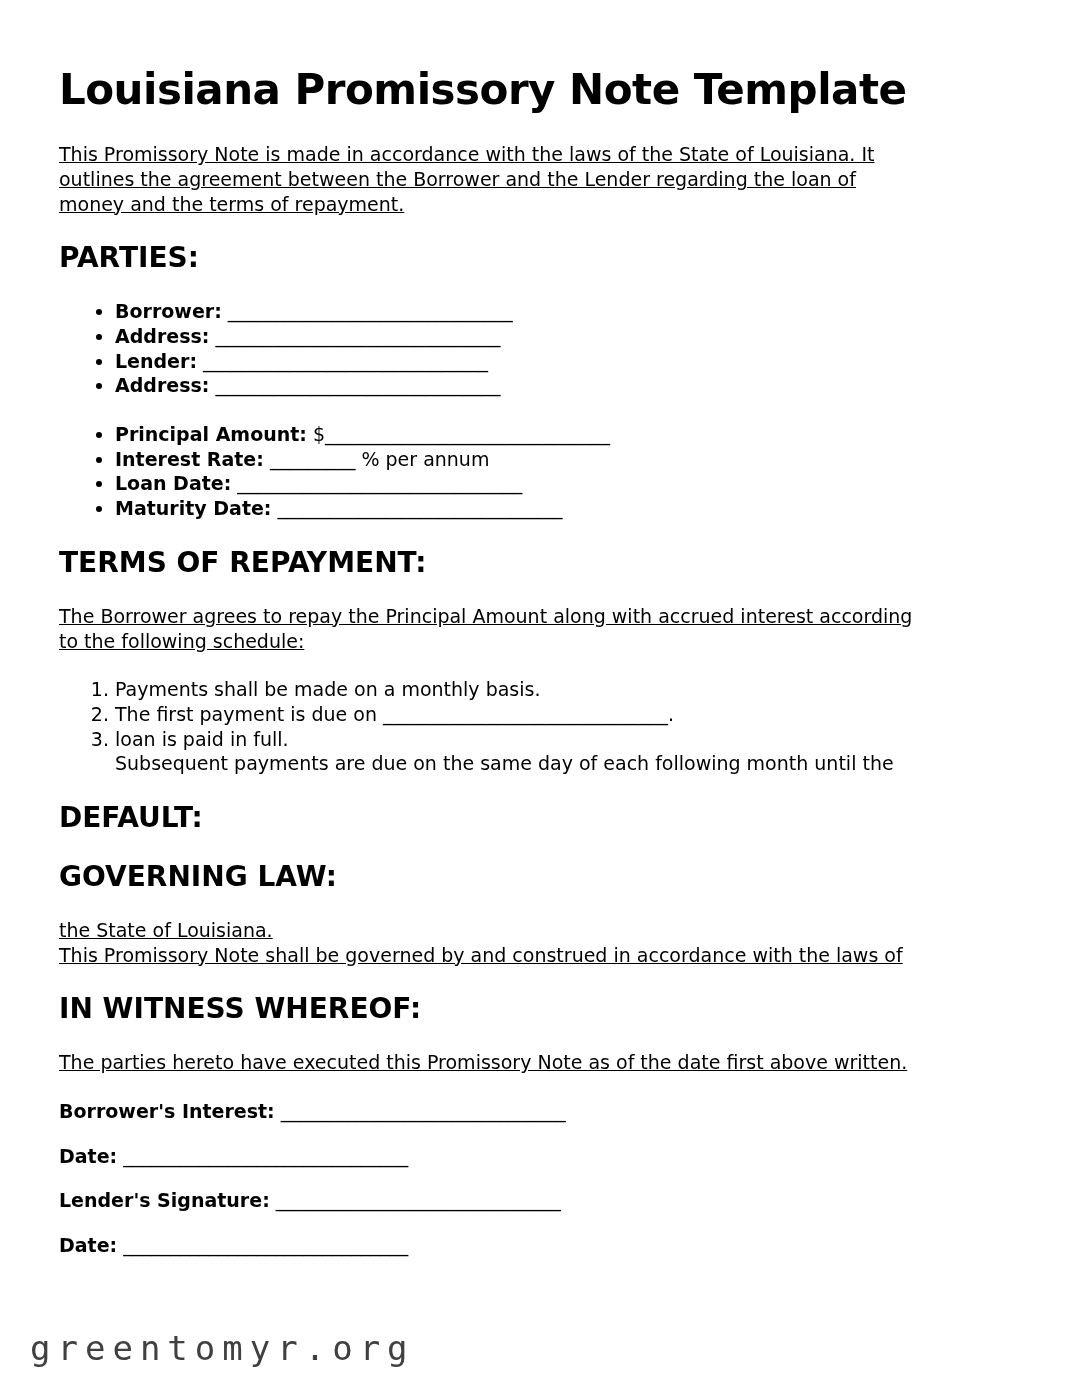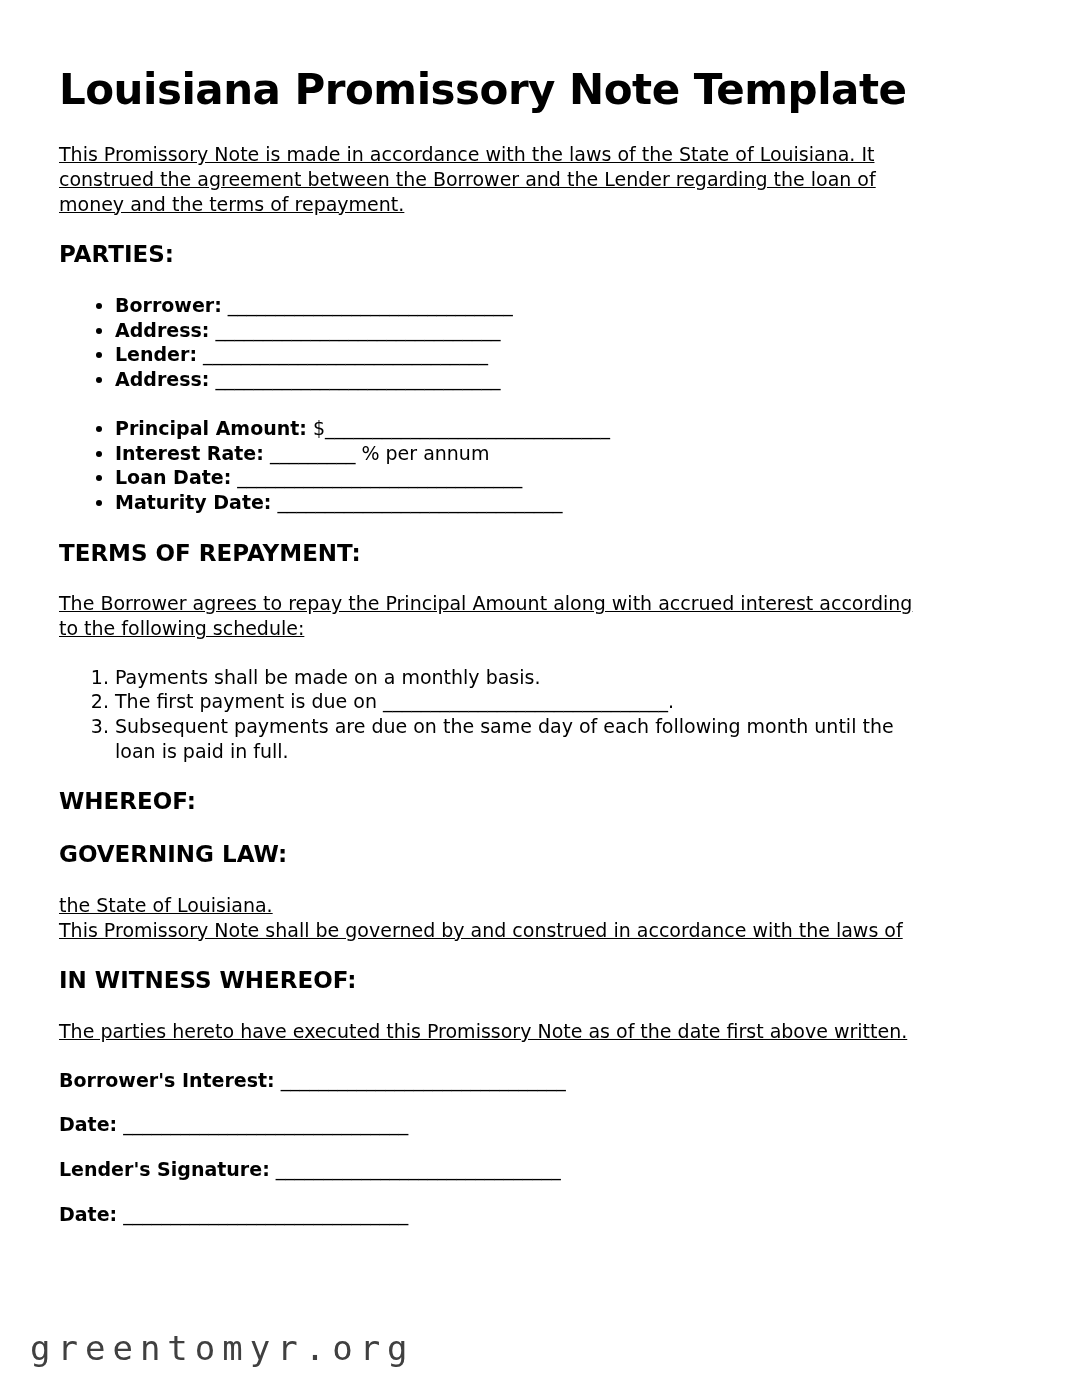--- a/index.html
+++ b/index.html
@@ -19,21 +19,21 @@
   }
   h1.doc-title {
     margin: 0 0 28px 0;
     font-size: 42px;
     line-height: 1.15;
     font-weight: bold;
     letter-spacing: -0.5px;
   }
   h2.section-heading {
     margin: 24px 0;
-    font-size: 23px;
+    font-size: 28px;
     line-height: 1.25;
     font-weight: bold;
   }
   p.para { margin: 24px 0; text-decoration: underline; }
   p.para .line { display: block; }
   ul.bullet-list, ol.num-list {
     margin: 24px 0;
     padding-left: 56px;
   }
   ul.bullet-list li, ol.num-list li { margin: 0; }
@@ -54,21 +54,21 @@
 </style>
 </head>
 <body>
 
 <div class="page">
 
   <h1 class="doc-title">Louisiana Promissory Note Template</h1>
 
   <p class="para">
     <span class="line">This Promissory Note is made in accordance with the laws of the State of Louisiana. It</span>
-    <span class="line">construed the agreement between the Borrower and the Lender regarding the loan of</span>
+    <span class="line">outlines the agreement between the Borrower and the Lender regarding the loan of</span>
     <span class="line">money and the terms of repayment.</span>
   </p>
 
   <h2 class="section-heading">PARTIES:</h2>
 
   <ul class="bullet-list">
     <li><span class="label">Borrower:</span> <span class="blank">______________________________</span></li>
     <li><span class="label">Address:</span> <span class="blank">______________________________</span></li>
     <li><span class="label">Lender:</span> <span class="blank">______________________________</span></li>
     <li><span class="label">Address:</span> <span class="blank">______________________________</span></li>
@@ -86,26 +86,26 @@
 
   <p class="para">
     <span class="line">The Borrower agrees to repay the Principal Amount along with accrued interest according</span>
     <span class="line">to the following schedule:</span>
   </p>
 
   <ol class="num-list">
     <li><span>Payments shall be made on a monthly basis.</span></li>
     <li><span>The first payment is due on</span> <span class="blank">______________________________</span><span>.</span></li>
     <li>
+      <span class="li-line">loan is paid in full.</span>
       <span class="li-line">Subsequent payments are due on the same day of each following month until the</span>
-      <span class="li-line">loan is paid in full.</span>
     </li>
   </ol>
 
-  <h2 class="section-heading">WHEREOF:</h2>
+  <h2 class="section-heading">DEFAULT:</h2>
 
 
   <h2 class="section-heading">GOVERNING LAW:</h2>
 
   <p class="para">
     <span class="line">the State of Louisiana.</span>
     <span class="line">This Promissory Note shall be governed by and construed in accordance with the laws of</span>
   </p>
 
   <h2 class="section-heading">IN WITNESS WHEREOF:</h2>

